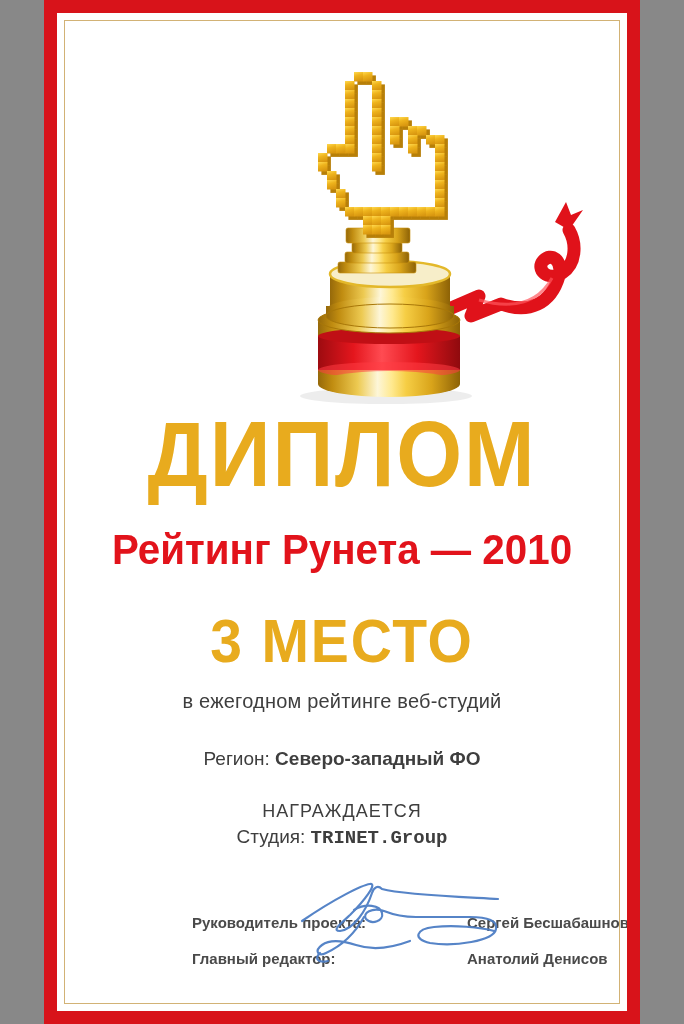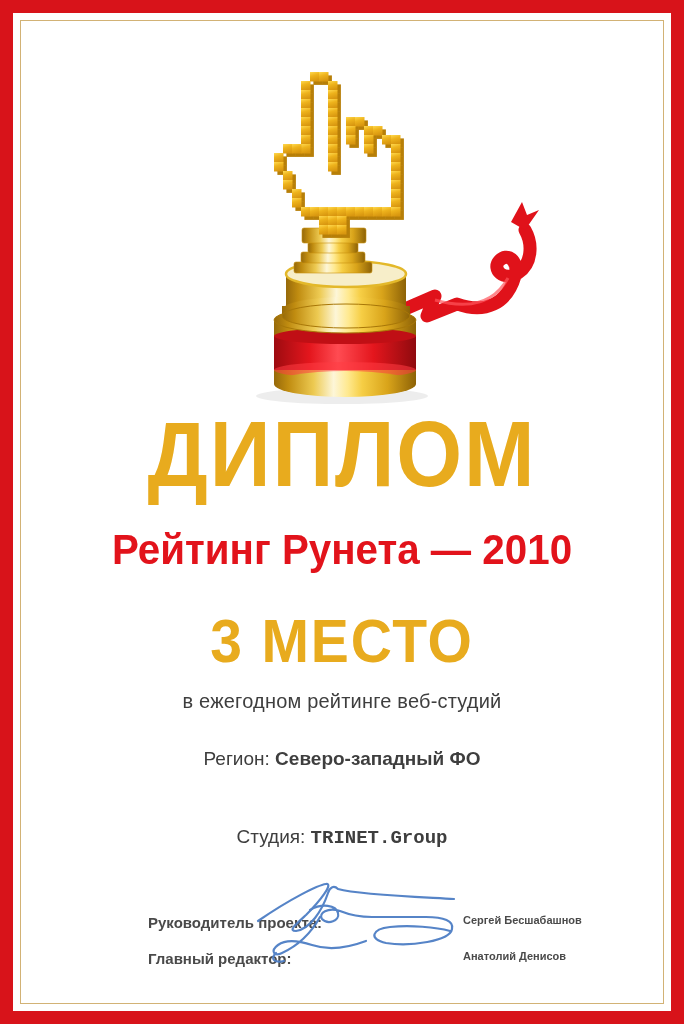--- a/index.html
+++ b/index.html
@@ -6,21 +6,21 @@
     --border-red:#d8131a;
     --frame-line-gold:#d2b275;
     --accent-gold:#e8ab1e;
     --accent-red:#e2131b;
     --text-dark:#3e3e3e;
     --footer-gray:#4a4a4a;
     --signature-blue:#4d7ec5;
   }
   html,body{margin:0;padding:0;background:#888;}
   .page{
-    position:relative;width:684px;height:1024px;background:#ffffff;
+    position:relative;width:596px;height:1024px;background:#ffffff;
     margin:0 auto;overflow:hidden;
     font-family:"Liberation Sans","DejaVu Sans",sans-serif;
   }
   .border-frame{
     position:absolute;inset:0;border:13px solid var(--border-red);
     pointer-events:none;z-index:20;
   }
   .frame-line{
     position:absolute;inset:20px;border:1.5px solid var(--frame-line-gold);
     pointer-events:none;z-index:19;
@@ -54,22 +54,22 @@
   .t-award-line{
     top:826px;font-size:19px;color:var(--text-dark);line-height:1.2;
   }
   .t-award-line .lbl{font-weight:400;}
   .t-award-line .val{font-weight:700;font-family:Liberation Mono, monospace;}
   .footer-role{
     position:absolute;left:148px;font-size:15px;font-weight:700;
     color:var(--footer-gray);line-height:1.2;
   }
   .footer-name{
-    position:absolute;left:423px;font-size:11px;font-weight:700;
-    color:var(--footer-gray);line-height:1.2;margin-left:40px;
+    position:absolute;left:423px;font-size:15px;font-weight:700;
+    color:var(--footer-gray);line-height:1.2;
   }
   .row1{top:914px;}
   .row2{top:950px;}
   .trophy-svg{position:absolute;left:230px;top:64px;z-index:5;}
   .signature-svg{position:absolute;left:240px;top:855px;z-index:6;}
 </style>
 </head>
 <body>
 
 <div class="page">
@@ -278,20 +278,21 @@
 
   <div class="abs-center t-place">3 МЕСТО</div>
 
   <div class="abs-center t-region">
     <span class="lbl">Регион:</span>
     <span class="val">Северо-западный ФО</span>
   </div>
 
   <div class="abs-center t-caption">в ежегодном рейтинге веб-студий</div>
 
+  <div class="abs-center t-award-head">НАГРАЖДАЕТСЯ</div>
 
   <div class="abs-center t-award-line">
     <span class="lbl">Студия:</span>
     <span class="val">TRINET.Group</span>
   </div>
 
   <svg class="signature-svg" width="250" height="120" viewBox="0 0 250 120" aria-hidden="true">
     <g fill="none" stroke="#4d7ec5" stroke-width="2.2" stroke-linecap="round" opacity=".95">
       <path d="M 18 66 C 50 44 78 30 86 29 C 94 28 80 46 66 60
                C 55 70 48 76 56 76 C 70 74 82 56 88 38

